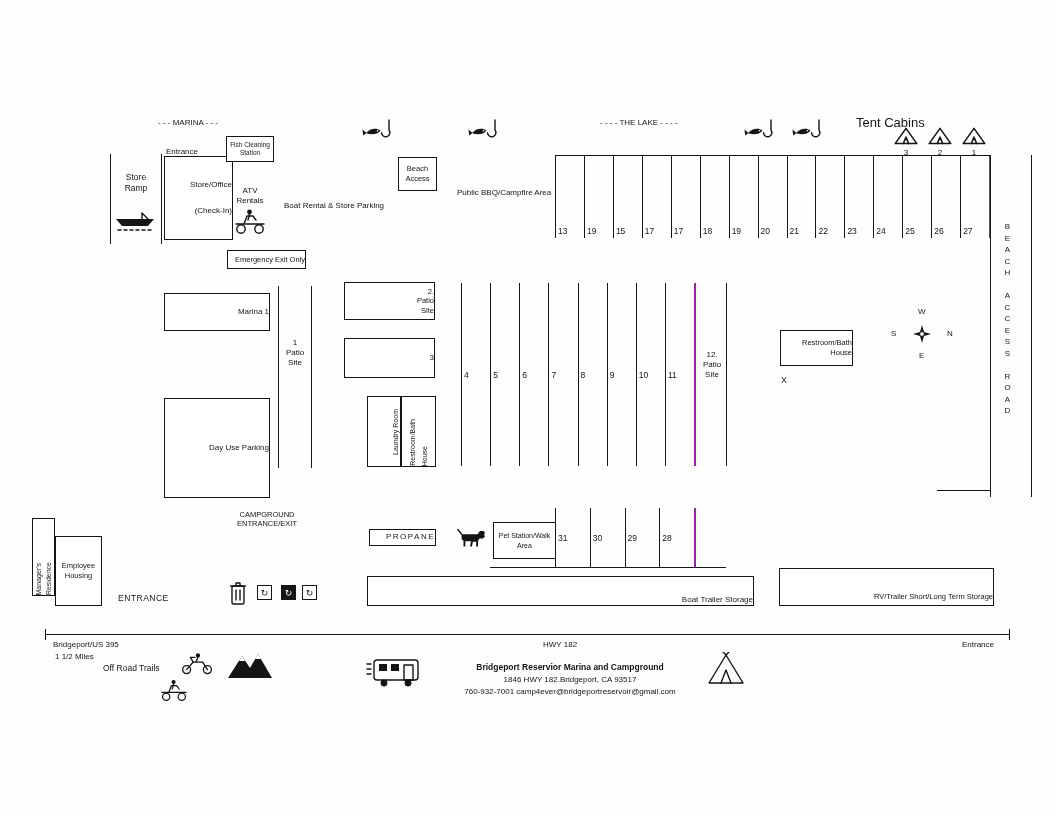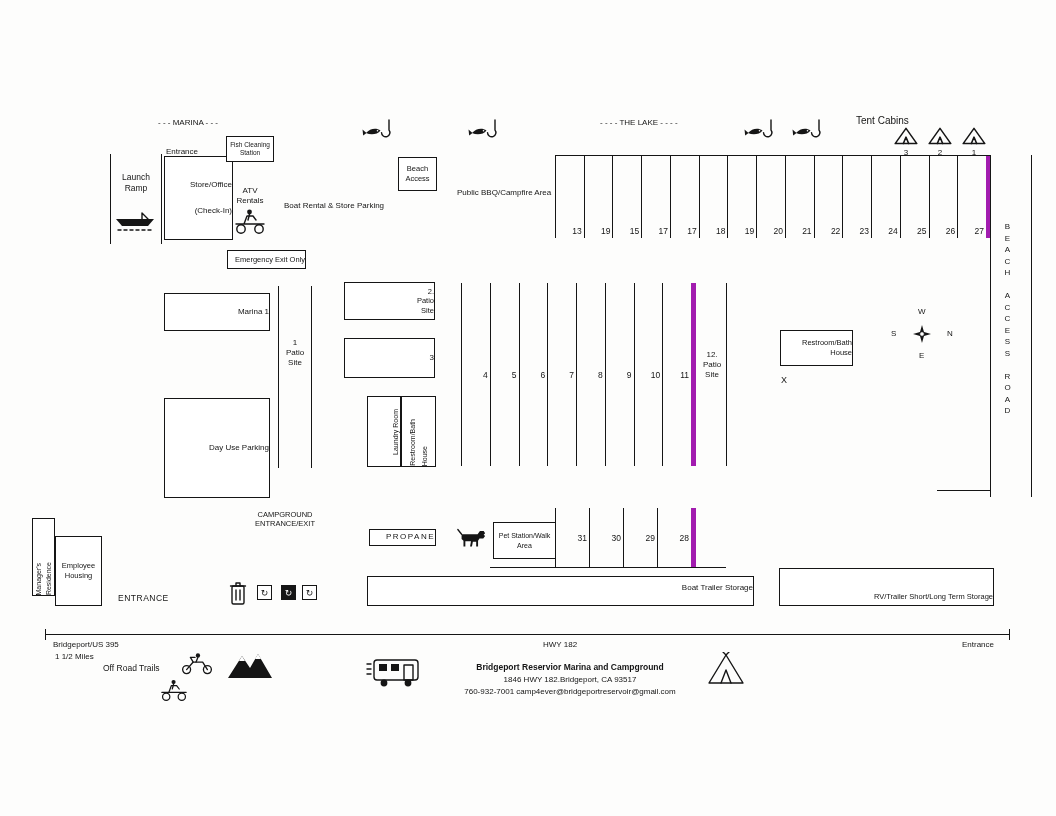--- a/index.html
+++ b/index.html
@@ -5,42 +5,42 @@
   html,body{margin:0;padding:0;background:#ffffff}
   #map{position:relative;width:1056px;height:816px;background:#fdfdfc;font-family:"Liberation Sans",sans-serif;color:#151515;overflow:hidden}
   .lbl{position:absolute;font-size:8.5px;line-height:1.25;white-space:nowrap;color:#151515}
   .c{text-align:center}
   .wrap{white-space:normal}
   .b{font-weight:bold}
   .box{position:absolute;border:1px solid #151515;background:#fff;display:flex;flex-direction:column;align-items:flex-end;justify-content:center;text-align:center;font-size:8px;line-height:1.3;box-sizing:border-box;color:#151515}
   .vline{position:absolute;width:1px;background:#151515}
   .hline{position:absolute;height:1px;background:#151515}
   .row{position:absolute;display:flex;box-sizing:border-box}
-  .row .slot{flex:1;border-left:1px solid #151515;display:flex;justify-content:flex-end;box-sizing:border-box}
-  .row .slot:last-child{border-right:5px solid #a21caf}
+  .row .slot{flex:1;border-left:1px solid #151515;display:flex;justify-content:flex-start;box-sizing:border-box}
+  .row .slot:last-child{border-right:2px solid #a21caf}
   .row.bottom-nums .slot{align-items:flex-end}
   .row.mid-nums .slot{align-items:center}
   .n{font-size:8.5px;padding:2px}
   .vt{writing-mode:vertical-rl;transform:rotate(180deg)}
   .vu{writing-mode:vertical-rl;text-orientation:upright;letter-spacing:2.5px}
   .icon{position:absolute}
   .icon svg{display:block;width:100%;height:100%}
   .stk{stroke:#151515;fill:none;stroke-width:1.4;stroke-linecap:round;stroke-linejoin:round}
   .fil{fill:#151515}
   .bin{position:absolute;width:15px;height:15px;border:1px solid #151515;display:flex;align-items:center;justify-content:center;font-size:9px;box-sizing:border-box;background:#fff}
   .bin.dark{background:#151515;color:#fff}
 </style>
 </head>
 <body>
 
 <div id="map">
 
   <div class="lbl" style="left:158px;top:118px;font-size:8px">- - - MARINA - - -</div>
   <div class="lbl" style="left:600px;top:118px;font-size:8px">- - - - THE LAKE - - - -</div>
-  <div class="lbl" style="left:856px;top:115px;font-size:10px">Tent Cabins</div>
+  <div class="lbl" style="left:856px;top:115px;font-size:13px">Tent Cabins</div>
 
   <div class="icon" style="left:362px;top:118px;width:34px;height:24px">
       <svg viewBox="0 0 34 24">
         <path class="fil" d="M4 15 C8 10.5 14 9.5 18.5 12.5 C15.5 16.5 9 17.5 4 15 Z"></path>
         <path class="fil" d="M4.5 15 L0.5 11.5 L1.2 17.5 Z"></path>
         <circle cx="15.5" cy="12.8" r="0.8" fill="#fff"></circle>
         <path class="stk" stroke-width="1.3" d="M27 2 v10 a4.2 4.2 0 1 1 -7.5 2.6"></path>
       </svg>
     </div>
   <div class="icon" style="left:468px;top:118px;width:34px;height:24px">
@@ -85,21 +85,21 @@
         <path class="stk" stroke-width="1.2" d="M12 1 L2 15 H22 Z"></path>
         <path class="stk" stroke-width="1" d="M9.5 15 L12 9 L14.5 15"></path>
       </svg>
     </div>
   <div class="lbl c" style="left:893px;top:148px;width:26px;font-size:8px">3</div>
   <div class="lbl c" style="left:927px;top:148px;width:26px;font-size:8px">2</div>
   <div class="lbl c" style="left:961px;top:148px;width:26px;font-size:8px">1</div>
 
   <div class="vline" style="left:110px;top:154px;height:90px"></div>
   <div class="vline" style="left:161px;top:154px;height:90px"></div>
-  <div class="lbl c wrap" style="left:114px;top:172px;width:44px;font-size:8.5px">Launch Ramp</div>
+  <div class="lbl c wrap" style="left:114px;top:172px;width:44px;font-size:8.5px">Store Ramp</div>
   <div class="icon" style="left:114px;top:208px;width:44px;height:24px">
       <svg viewBox="0 0 44 24">
         <path class="fil" d="M2 11 H40 L34 18 H8 Z"></path>
         <path class="stk" d="M28 11 V5 L34 11"></path>
         <path class="stk" stroke-dasharray="3 3" d="M4 22 H40"></path>
       </svg>
     </div>
 
   <div class="lbl" style="left:166px;top:147px;font-size:8px">Entrance</div>
 
@@ -264,21 +264,21 @@
   <div class="lbl" style="left:891px;top:329px;font-size:8px">S</div>
   <div class="lbl" style="left:947px;top:329px;font-size:8px">N</div>
   <div class="lbl" style="left:919px;top:351px;font-size:8px">E</div>
   <div class="icon" style="left:913px;top:325px;width:18px;height:18px">
       <svg viewBox="0 0 20 20">
         <path class="fil" d="M10 0 L12.2 7.8 L20 10 L12.2 12.2 L10 20 L7.8 12.2 L0 10 L7.8 7.8 Z"></path>
         <circle cx="10" cy="10" r="2.6" fill="#fff" stroke="#151515" stroke-width="1"></circle>
       </svg>
     </div>
 
-  <div class="lbl c wrap" style="left:252px;top:510px;width:66px;font-size:7.5px">CAMPGROUND ENTRANCE/EXIT</div>
+  <div class="lbl c wrap" style="left:234px;top:510px;width:66px;font-size:7.5px">CAMPGROUND ENTRANCE/EXIT</div>
 
   <div class="box" style="left:32px;top:518px;width:23px;height:78px;font-size:7px;flex-direction:row;gap:1px">
     <span class="vt">Manager's</span>
     <span class="vt">Residence</span>
   </div>
   <div class="box" style="left:55px;top:536px;width:47px;height:70px;font-size:7.5px">
     <span style="white-space:normal">Employee Housing</span>
   </div>
 
   <div class="lbl" style="left:118px;top:593px;font-size:8.5px;letter-spacing:0.5px">ENTRANCE</div>
@@ -324,21 +324,21 @@
       </div>
     <div class="slot">
         <span class="n">29</span>
       </div>
     <div class="slot">
         <span class="n">28</span>
       </div>
   </div>
   <div class="hline" style="left:490px;top:567px;width:236px"></div>
 
-  <div class="box" style="left:367px;top:576px;width:387px;height:30px;justify-content:flex-start;padding-top:6px;font-size:8px">
+  <div class="box" style="left:367px;top:576px;width:387px;height:30px;justify-content:flex-start;padding-top:18px;font-size:8px">
     <span>Boat Trailer Storage</span>
   </div>
   <div class="box" style="left:779px;top:568px;width:215px;height:38px;justify-content:flex-end;padding-bottom:3px;font-size:7.5px">
     <span>RV/Trailer Short/Long Term Storage</span>
   </div>
 
   <div class="hline" style="left:45px;top:634px;width:965px"></div>
   <div class="vline" style="left:45px;top:629px;height:11px"></div>
   <div class="vline" style="left:1009px;top:629px;height:11px"></div>
 

